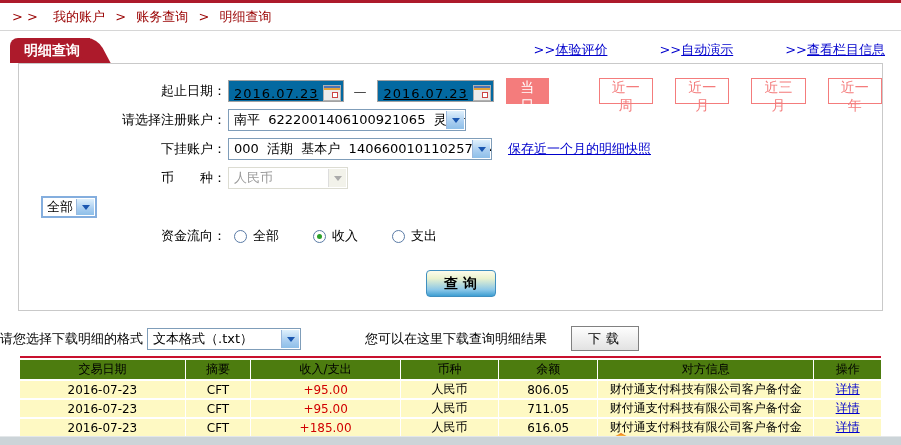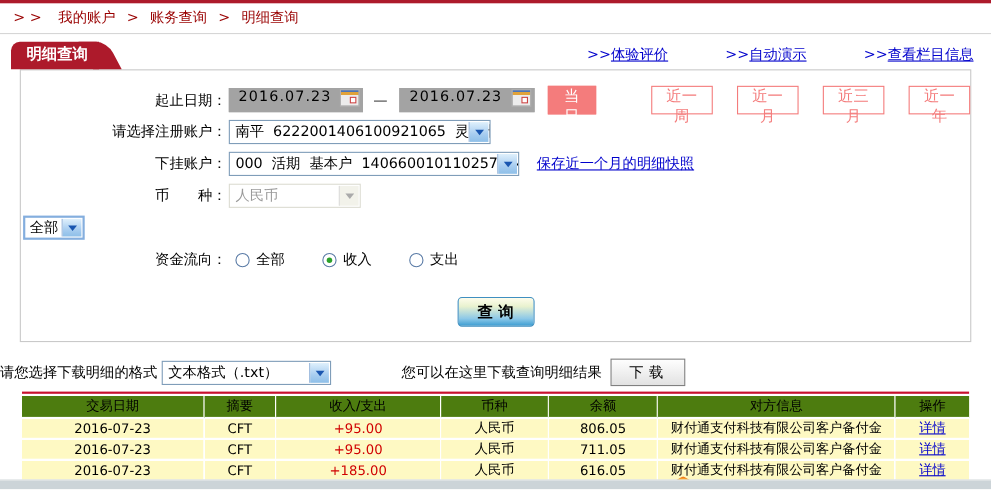--- a/index.html
+++ b/index.html
@@ -13,25 +13,25 @@
   .breadcrumb .sep { margin:0 6px; }
 
   .tab-row { position:relative; height:25px; margin-top:7px; }
   .tab { position:absolute; left:10px; top:0; height:25px; line-height:25px; padding:0 10px 0 14px; background:var(--accent-red,#ad1a2b); color:#fff; font-weight:bold; font-size:14px; border-radius:8px 0 0 0; cursor:pointer; }
   .tab::after { content:""; position:absolute; right:-14px; top:0; width:26px; height:100%; background:var(--accent-red,#ad1a2b); transform:skewX(28deg); border-radius:0 10px 0 0; z-index:-0; }
   .tab span { position:relative; z-index:1; }
   .header-links { position:absolute; right:16px; top:3px; display:flex; gap:52px; font-size:13px; }
   .header-links a { color:var(--link-blue,#0000cc); text-decoration:none; cursor:pointer; white-space:nowrap;text-align:center; }
   .header-links a .lbl { text-decoration:underline; }
 
-  .content-box { margin:0 18px; border:1px solid #c9c9c9; height:248px; background:#fff; padding-top:15px; }
+  .content-box { margin:0 18px; border:1px solid #c9c9c9; height:248px; background:#fff; padding-top:15px;padding-left:20px; }
   .frow { display:flex; align-items:center; margin-bottom:5px; height:24px; }
   .flabel { width:187px; text-align:right; flex:none; font-size:13px; white-space:pre; }
 
-  .dateinput { display:flex; align-items:flex-start; border:1px solid #a3a3a3; height:22px; width:142px; background:#a3a3a3; margin-left:2px; cursor:text; }
+  .dateinput { display:flex; align-items:flex-end; border:1px solid #a3a3a3; height:22px; width:142px; background:#0369a1; margin-left:2px; cursor:text;text-decoration:underline; }
   .dateinput .val { flex:1; text-align:center; font-size:13px; letter-spacing:1px; }
   .calicon { width:18px; height:16px; margin-right:2px; flex:none; border:1px solid #b0b0b0; background:linear-gradient(to bottom,#4a74b8 0,#4a74b8 2px,#e0a23a 2px,#e0a23a 4px,#ececec 4px); position:relative; cursor:pointer; }
   .calicon::after { content:""; position:absolute; right:2px; bottom:2px; width:4px; height:4px; border:1px solid #cc4444; background:#fff; }
   .dash { margin:0 9px; color:#333; }
 
   .qbtn { height:26px; padding:0 9px; font-size:14px; border:1px solid var(--quick-salmon,#f47c7c); color:var(--quick-salmon,#f47c7c); background:#fff; cursor:pointer; font-family:inherit; }
   .qbtn.active { background:var(--quick-salmon,#f47c7c); color:#fff; margin-left:12px; }
   .qbtn + .qbtn { margin-left:22px; }
   .qbtn.active + .qbtn { margin-left:50px; }
 
@@ -49,21 +49,21 @@
   .radio-group { display:flex; align-items:center; gap:34px; margin-left:8px; }
   .radio { display:flex; align-items:center; gap:6px; cursor:pointer; }
   .rcircle { width:13px; height:13px; border-radius:50%; border:1px solid #5a7ba6; background:#fff; position:relative; flex:none; }
   .radio.checked .rcircle::after { content:""; position:absolute; left:3px; top:3px; width:5px; height:5px; border-radius:50%; background:#2ba12b; }
 
   .query-row { display:flex; justify-content:center; margin-top:22px; }
   .query-btn { width:70px; height:27px; border:1px solid #3f8fc0; border-radius:4px; background:linear-gradient(to bottom,#fdfceb 0%,#e9f2cf 30%,#8cc8e8 75%,#3e9ed2 100%); font-size:14px; font-weight:bold; color:#000; cursor:pointer; font-family:inherit; }
 
   .download-row { display:flex; align-items:center; margin-top:15px; font-size:13px; }
   .dl-hint { margin-left:64px; }
-  .dl-btn { width:68px; height:25px; margin-left:8px; border:1px solid #808080; background:linear-gradient(#fefefe,#e2e2e2); font-size:13px; letter-spacing:5px; padding-left:8px; cursor:pointer; font-family:inherit; }
+  .dl-btn { width:68px; height:25px; margin-left:24px; border:1px solid #808080; background:linear-gradient(#fefefe,#e2e2e2); font-size:13px; letter-spacing:5px; padding-left:8px; cursor:pointer; font-family:inherit; }
 
   .table-wrap { margin:5px 20px 0; }
   .red-line { height:2px; background:#c8102e; margin-bottom:2px; }
   table { width:100%; border-collapse:collapse; font-size:12px; table-layout:fixed; }
   th { background:#4d7c0f; font-weight:normal; height:20px; text-align:center; border-bottom:2px solid #fff; border-right:1px solid #fff; padding:0; }
   td { background:#fef9c3; height:16px; text-align:center; border-bottom:2px solid #fff; border-right:1px solid #fff; padding:0; white-space:nowrap; overflow:hidden; }
   th:last-child, td:last-child { border-right:none; }
   .amount { color:var(--amount-red,#d00000); }
   .detail-link { color:var(--link-blue,#0000cc); text-decoration:underline; cursor:pointer; }
 

